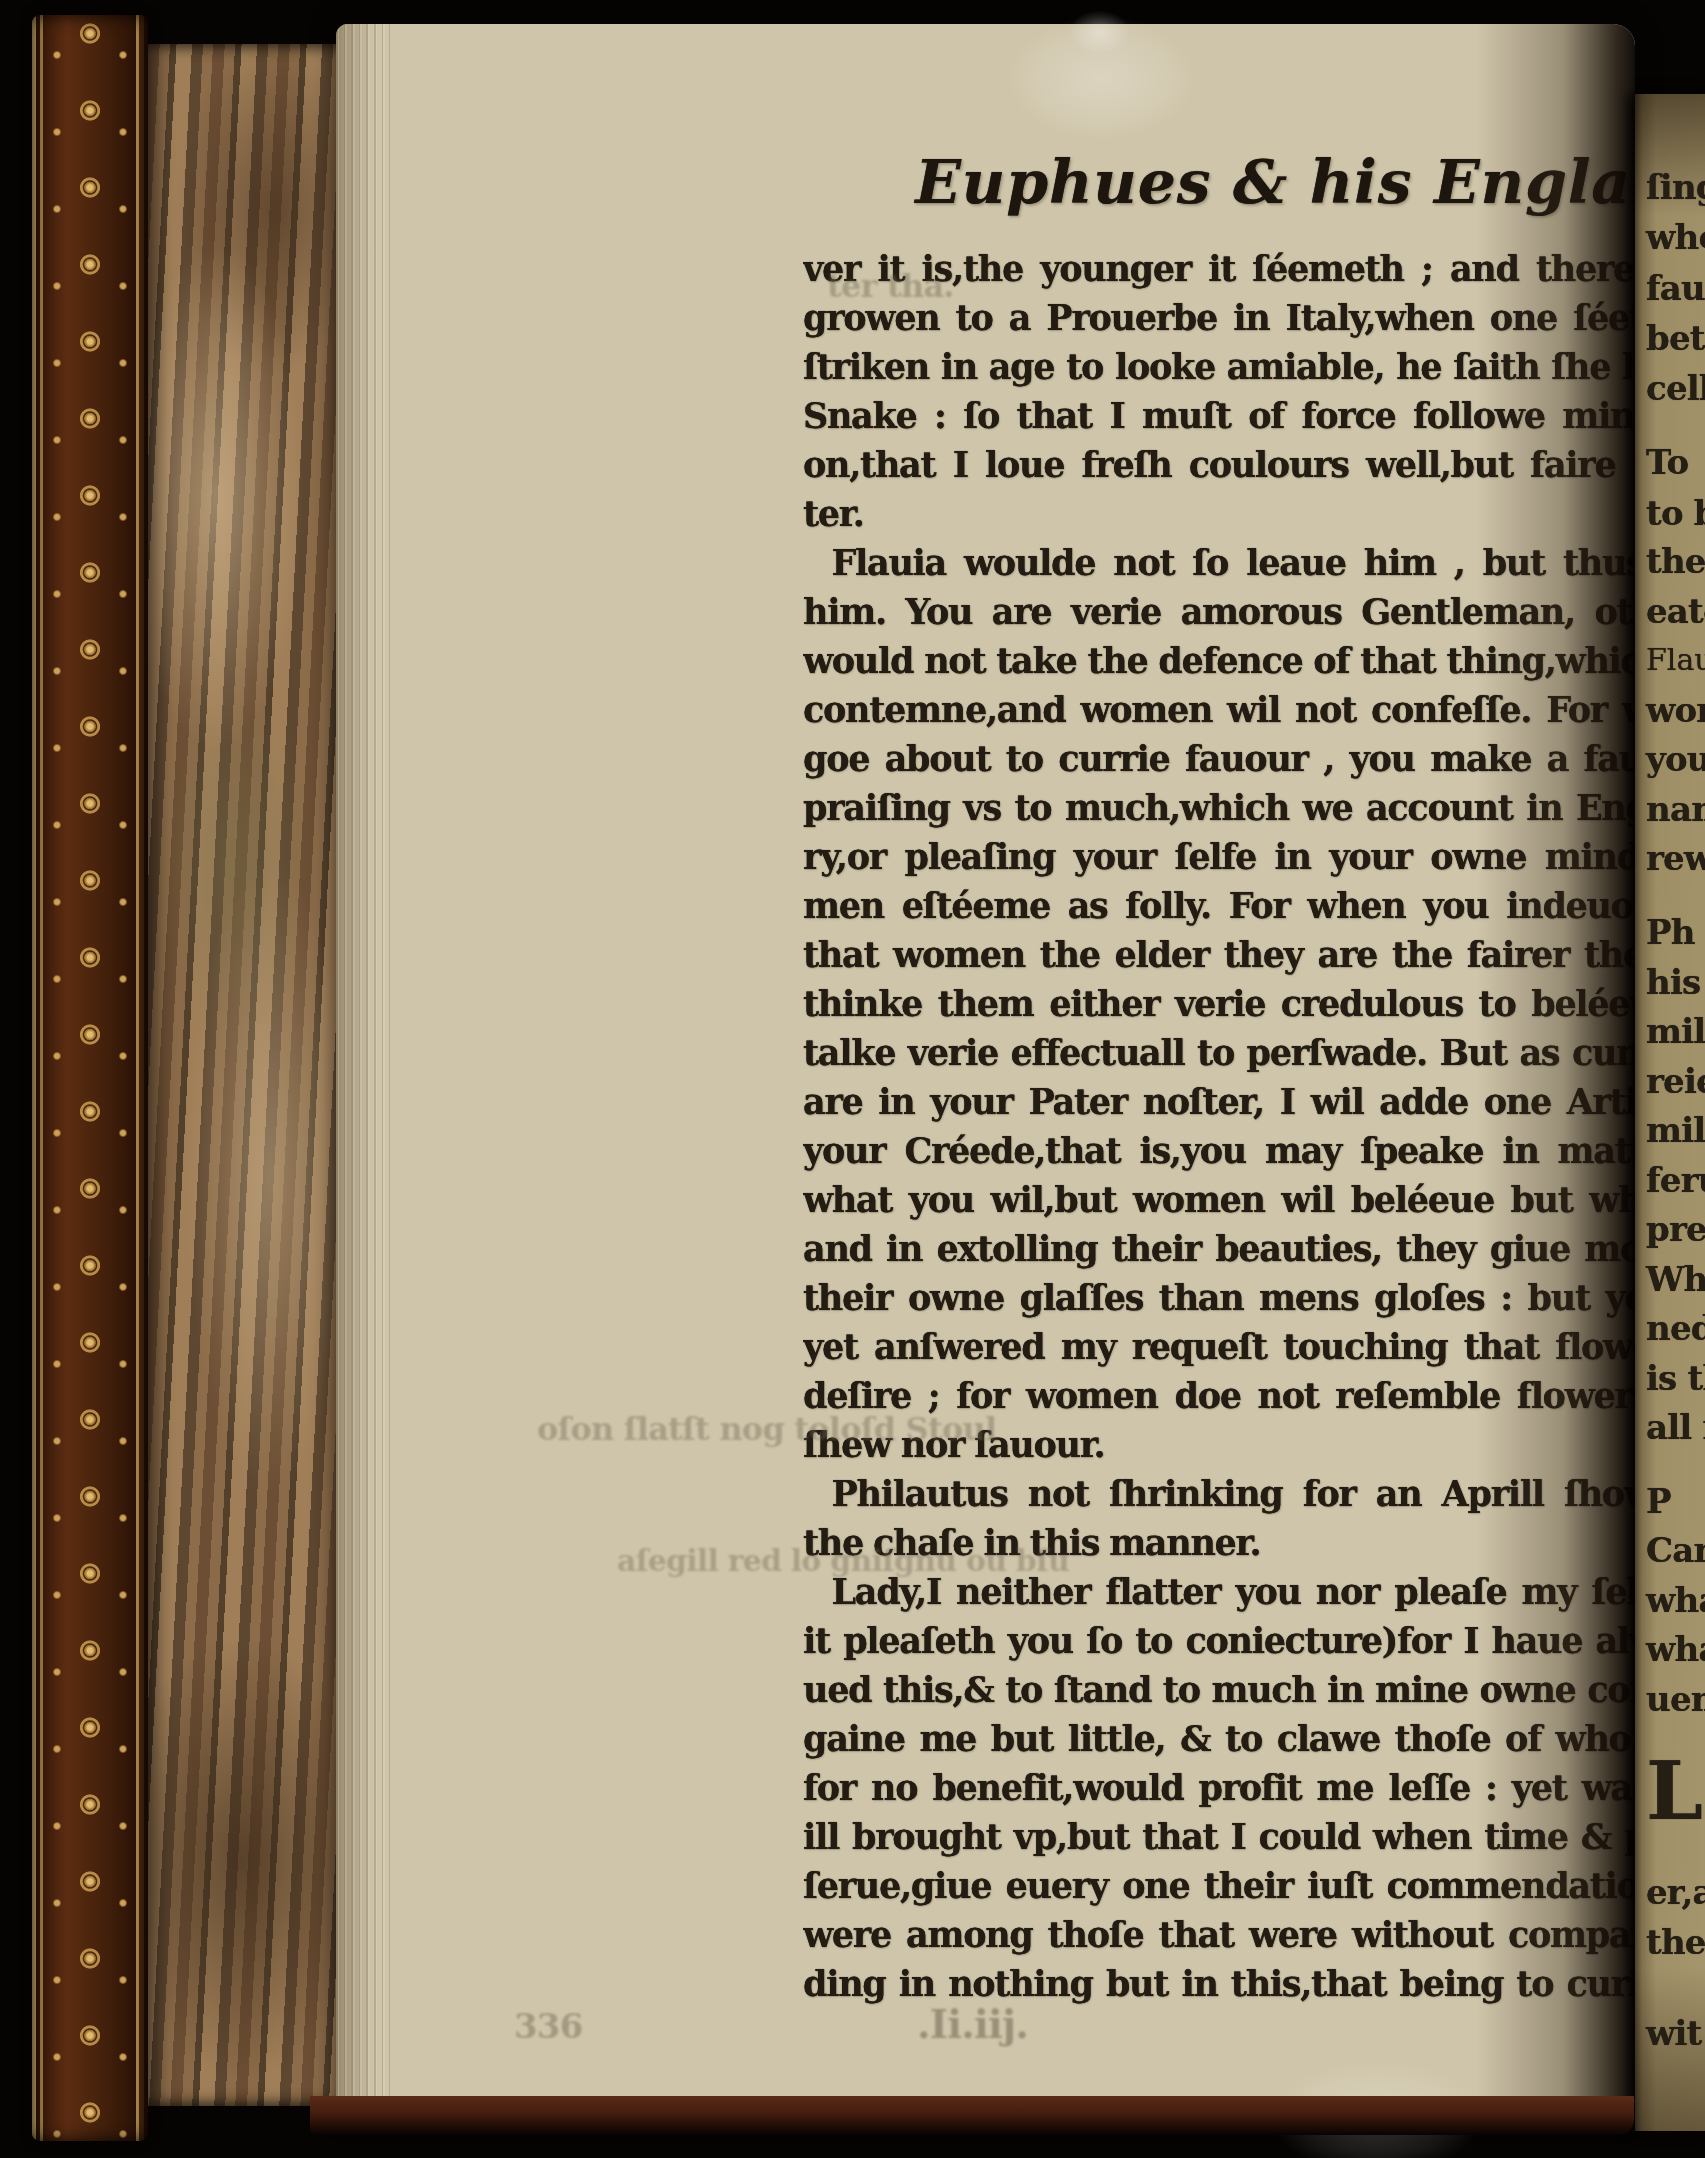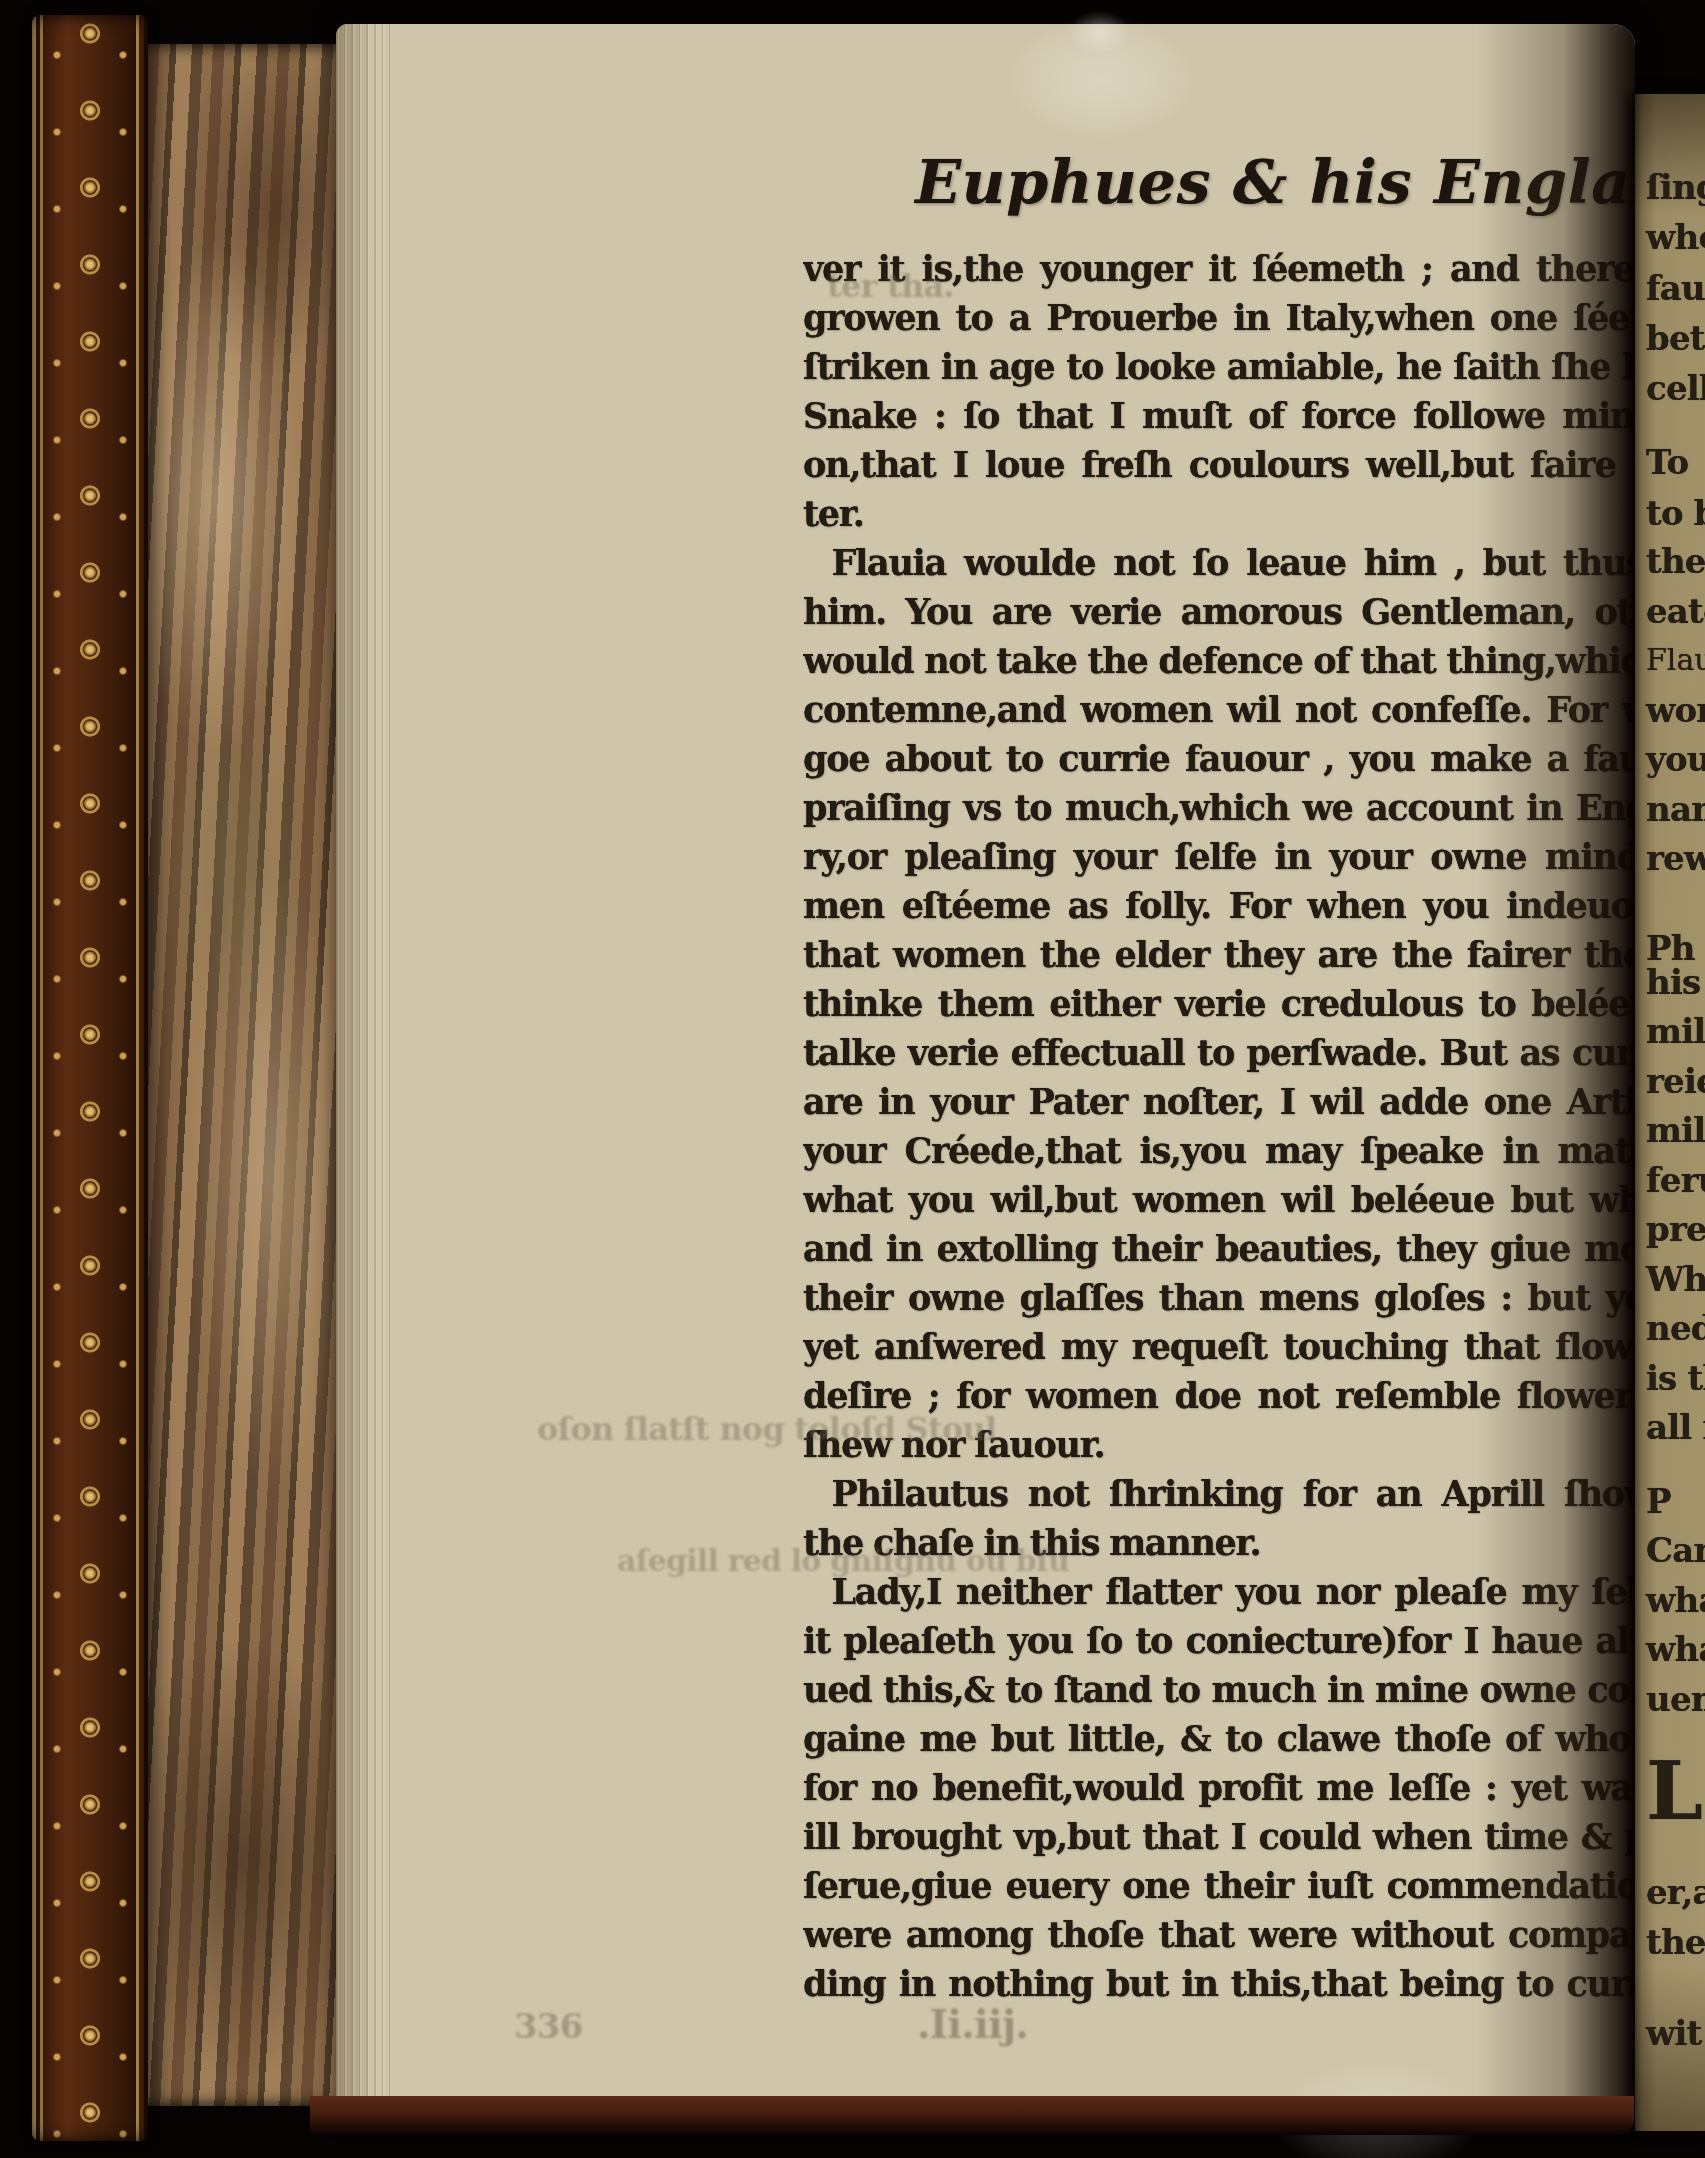--- a/index.html
+++ b/index.html
@@ -165,21 +165,21 @@
       <div class="right-frag" style="top: 269px;">cellen</div>
       <div class="right-frag" style="top: 343px;">To</div>
       <div class="right-frag" style="top: 394px;">to beg</div>
       <div class="right-frag" style="top: 442px;">the Re</div>
       <div class="right-frag" style="top: 492px;">eate n</div>
       <div class="right-frag roman" style="top: 541px;">Flauia</div>
       <div class="right-frag" style="top: 591px;">wom</div>
       <div class="right-frag" style="top: 640px;">your</div>
       <div class="right-frag" style="top: 690px;">name</div>
       <div class="right-frag" style="top: 739px;">rewa</div>
-      <div class="right-frag" style="top: 813px; margin-top: 16px;">Ph</div>
+      <div class="right-frag" style="top: 813px;">Ph</div>
       <div class="right-frag" style="top: 863px;">his ch</div>
       <div class="right-frag" style="top: 912px;">milla,</div>
       <div class="right-frag" style="top: 962px;">reiect</div>
       <div class="right-frag" style="top: 1011px;">milla</div>
       <div class="right-frag" style="top: 1061px;">ferue</div>
       <div class="right-frag" style="top: 1110px;">preue</div>
       <div class="right-frag" style="top: 1160px;">Whi</div>
       <div class="right-frag" style="top: 1209px;">ned b</div>
       <div class="right-frag" style="top: 1259px;">is th</div>
       <div class="right-frag" style="top: 1308px;">all ſe</div>

